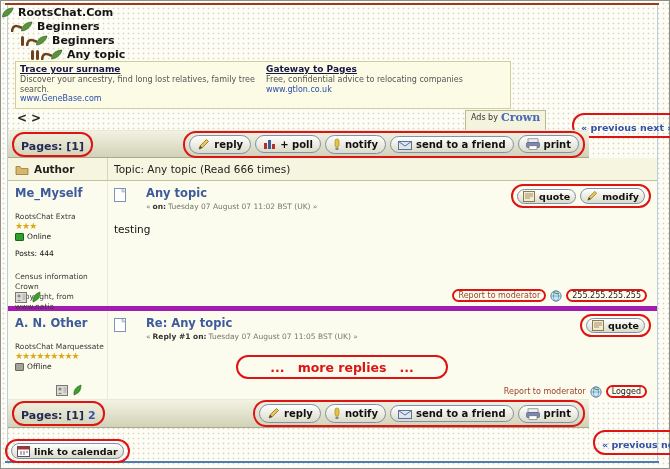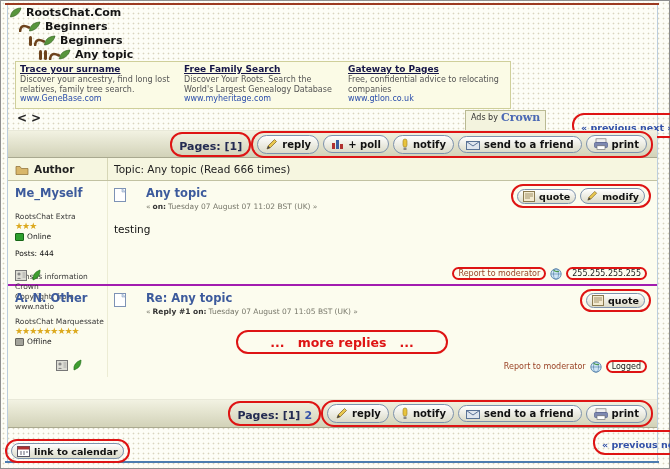--- a/index.html
+++ b/index.html
@@ -8,21 +8,21 @@
     background-color:#fdfdf6;
     background-image:radial-gradient(circle,#d9d5bf 0.8px,rgba(0,0,0,0) 1.1px);
     background-size:5px 5px;}
   
   .line-top{position:absolute;left:4px;right:10px;top:2px;height:2px;background:#9c3a20}
   .line-bottom{position:absolute;left:4px;right:10px;top:460px;height:2px;background:#4c7cb0}
   .line-left{position:absolute;left:6px;top:4px;width:1px;height:456px;background:#bccddd}
   .line-right{position:absolute;left:656px;top:4px;width:1px;height:456px;background:#bccddd}
 
   
-  .crumbs{position:absolute;left:8px;top:5px}
+  .crumbs{position:absolute;left:0;top:5px}
   .crumb-row{display:flex;align-items:center;gap:4px;height:13px;margin-bottom:1px}
   .crumb-icon{display:flex;align-items:flex-end;gap:2px}
   .trunk{display:inline-block;width:3px;height:10px;background:#6d431d;border-radius:1.5px}
   .crumb-label{font-size:11px;font-weight:bold;color:#141414}
 
   
   .adbox{position:absolute;left:14px;top:60px;width:496px;height:48px;box-sizing:border-box;
     border:1px solid #cfcf9a;background:#fbfbe6;display:flex;padding:2px 4px;gap:6px}
   .adcol{flex:1;overflow:hidden}
   .ad-title{font-size:9px;font-weight:bold;text-decoration:underline;color:#151547;line-height:11px;cursor:pointer}
@@ -37,43 +37,43 @@
   
   .ann-oval{border:2px solid #de1414;border-radius:12px;padding:1px 7px;display:inline-block;background:transparent}
   .ann-group{display:inline-flex;align-items:center;gap:4px;padding:2px 4px;border:2px solid #de1414;border-radius:13px}
   .ann-tight{border:2px solid #de1414;border-radius:9px;padding:0 4px;display:inline-block}
 
   .prevnext{font-size:9.5px;font-weight:bold;color:#3452a8;white-space:nowrap;cursor:pointer}
   .pn-top{position:absolute;left:571px;top:112px}
   .pn-bottom{position:absolute;left:592px;top:429px}
 
   
-  .pagebar{position:absolute;left:7px;width:649px;box-sizing:border-box;
+  .pagebar{position:absolute;left:7px;width:581px;box-sizing:border-box;
     background:linear-gradient(#f2f2e2,#d2d2b8);border-top:1px solid #e9e9d9;border-bottom:1px solid #a9a990;
-    display:flex;align-items:center;justify-content:flex-end;padding:0 4px}
+    display:flex;align-items:center;justify-content:space-between;padding:0 4px}
   .bar-top{top:129px;height:28px}
   .bar-bottom{top:398px;height:29px}
   .pages-label{font-size:11px;font-weight:bold;color:#232b52;white-space:nowrap}
   .page-link{font-size:11px;font-weight:bold;color:#3452a8;margin-left:4px;cursor:pointer}
 
   .btn{display:inline-flex;align-items:center;gap:4px;padding:2px 7px;background:linear-gradient(#ffffff,#dbdbc9);
     border:1px solid #7d92ad;border-radius:10px;font-weight:bold;font-size:10px;color:#111;cursor:pointer;white-space:nowrap}
   .btn.sm{padding:1px 5px;font-size:9.5px;border-radius:8px}
 
   
   .headrow{position:absolute;left:7px;top:157px;width:649px;height:23px;box-sizing:border-box;
     background:#f6f6e0;border-bottom:1px solid #c2c2a2;display:flex}
   .hcell-author{width:100px;padding-left:7px;display:flex;align-items:center;gap:5px;
     font-size:10.5px;font-weight:bold;color:#222;border-right:1px solid #d6d6b6;box-sizing:border-box}
   .hcell-topic{flex:1;padding-left:6px;display:flex;align-items:center;font-size:10.5px;color:#222}
 
   
   .posts{position:absolute;left:7px;top:180px;width:649px;height:218px;background:#fcfcee}
   .postrow{display:flex;position:relative;box-sizing:border-box}
-  .post1{height:105px;border-bottom:2px solid #a21caf}
+  .post1{height:130px;border-bottom:5px solid #a21caf}
   .post2{height:91px}
   .acol{width:100px;min-width:100px;box-sizing:border-box;padding:5px 2px 4px 7px;position:relative;border-right:1px solid #ececd4}
   .mcol{flex:1;position:relative;padding:5px 6px 4px 4px}
   .author{font-size:11.5px;font-weight:bold;color:#3c5a9c;cursor:pointer}
   .rank{font-size:7.5px;color:#3a3a3a;margin-top:12px}
   .stars{font-size:9px;color:#dca91e;letter-spacing:-1px;line-height:10px}
   .statusrow{display:flex;align-items:center;gap:3px;font-size:7.5px;color:#222;margin-top:1px}
   .status-icon{width:7px;height:6px;border-radius:1px}
   .status-icon.online{background:#2ea02e;border:1px solid #176617}
   .status-icon.offline{background:#a3a39b;border:1px solid #66665f}
@@ -156,25 +156,20 @@
       </span>
       <span class="crumb-label">Any topic</span>
     </div>
   </div>
 
   <div class="adbox">
     <div class="adcol">
       <div class="ad-title">Trace your surname</div>
       <div class="ad-body">Discover your ancestry, find long lost relatives, family tree search.</div>
       <div class="ad-url">www.GeneBase.com</div>
-    </div>
-    <div class="adcol">
-      <div class="ad-title">Free Family Search</div>
-      <div class="ad-body">Discover Your Roots. Search the World's Largest Genealogy Database</div>
-      <div class="ad-url">www.myheritage.com</div>
     </div>
     <div class="adcol">
       <div class="ad-title">Gateway to Pages</div>
       <div class="ad-body">Free, confidential advice to relocating companies</div>
       <div class="ad-url">www.gtlon.co.uk</div>
     </div>
   </div>
   <div class="adnav">
     <span>&lt;</span><span>&gt;</span>
   </div>

